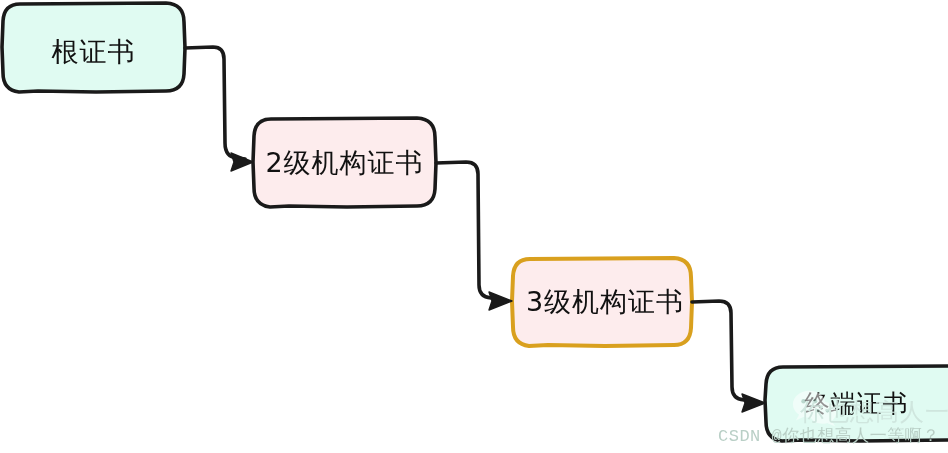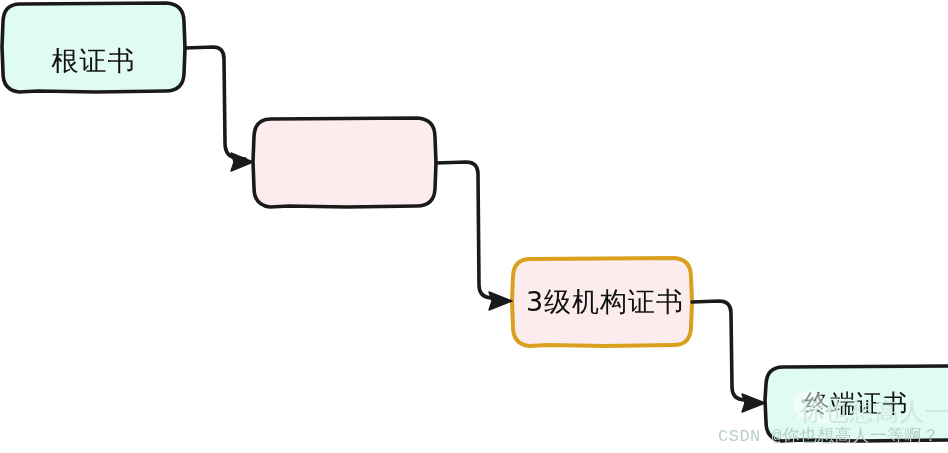--- a/index.html
+++ b/index.html
@@ -29,21 +29,21 @@
     display: flex;
     align-items: center;
     justify-content: center;
     color: #111111;
     font-size: 27px;
     letter-spacing: 1px;
     white-space: nowrap;
     pointer-events: none;
     font-family: "DejaVu Sans", "Liberation Sans", sans-serif;
   }
-  #node-label-0 { left: 2px;   top: 16px;   width: 183px; height: 89px; border-radius: 11px; }
+  #node-label-0 { left: 2px;   top: 7px;   width: 183px; height: 89px; border-radius: 11px; }
   #node-label-1 { left: 253px; top: 118px; width: 183px; height: 89px; }
   #node-label-2 { left: 512px; top: 258px; width: 186px; height: 88px; border-radius: 22px; }
   #node-label-3 { left: 765px; top: 366px; width: 183px; height: 74px;
                   font-size: 25px; }
 
   
   #watermark {
     position: absolute;
     left: 718px;
     top: 396px;
@@ -105,20 +105,21 @@
 
     <path d="M 436,163 L 466,162 Q 478,162 478,174 L 479,285 Q 479,297 491,298 L 500,299" fill="none" stroke="#1a1a1a" stroke-width="3.6" stroke-linecap="round" stroke-linejoin="round"></path>
     <path d="M 512,301 L 489,292 L 492,301 L 489,310 Z" fill="#1a1a1a" stroke="#1a1a1a" stroke-width="1.4" stroke-linejoin="round"></path>
 
     <path d="M 692,302 L 719,301 Q 731,301 731,313 L 732,387 Q 732,399 744,400 L 752,401" fill="none" stroke="#1a1a1a" stroke-width="3.6" stroke-linecap="round" stroke-linejoin="round"></path>
     <path d="M 765,403 L 742,394 L 745,403 L 742,412 Z" fill="#1a1a1a" stroke="#1a1a1a" stroke-width="1.4" stroke-linejoin="round"></path>
   </svg>
 
   <div class="node-label" id="node-label-0">根证书</div>
 
+  <div class="node-label" id="node-label-1">2级机构证书</div>
 
   <div class="node-label" id="node-label-2">3级机构证书</div>
 
   <div class="node-label" id="node-label-3">终端证书</div>
 
   <div id="watermark">
 
     <svg id="watermark-logo" viewBox="0 0 48 40" xmlns="http://www.w3.org/2000/svg">
       <ellipse cx="18" cy="16" rx="17" ry="14" fill="#ffffff" opacity="0.92"></ellipse>
       <path d="M 8,26 L 4,33 L 13,29 Z" fill="#ffffff" opacity="0.92"></path>

